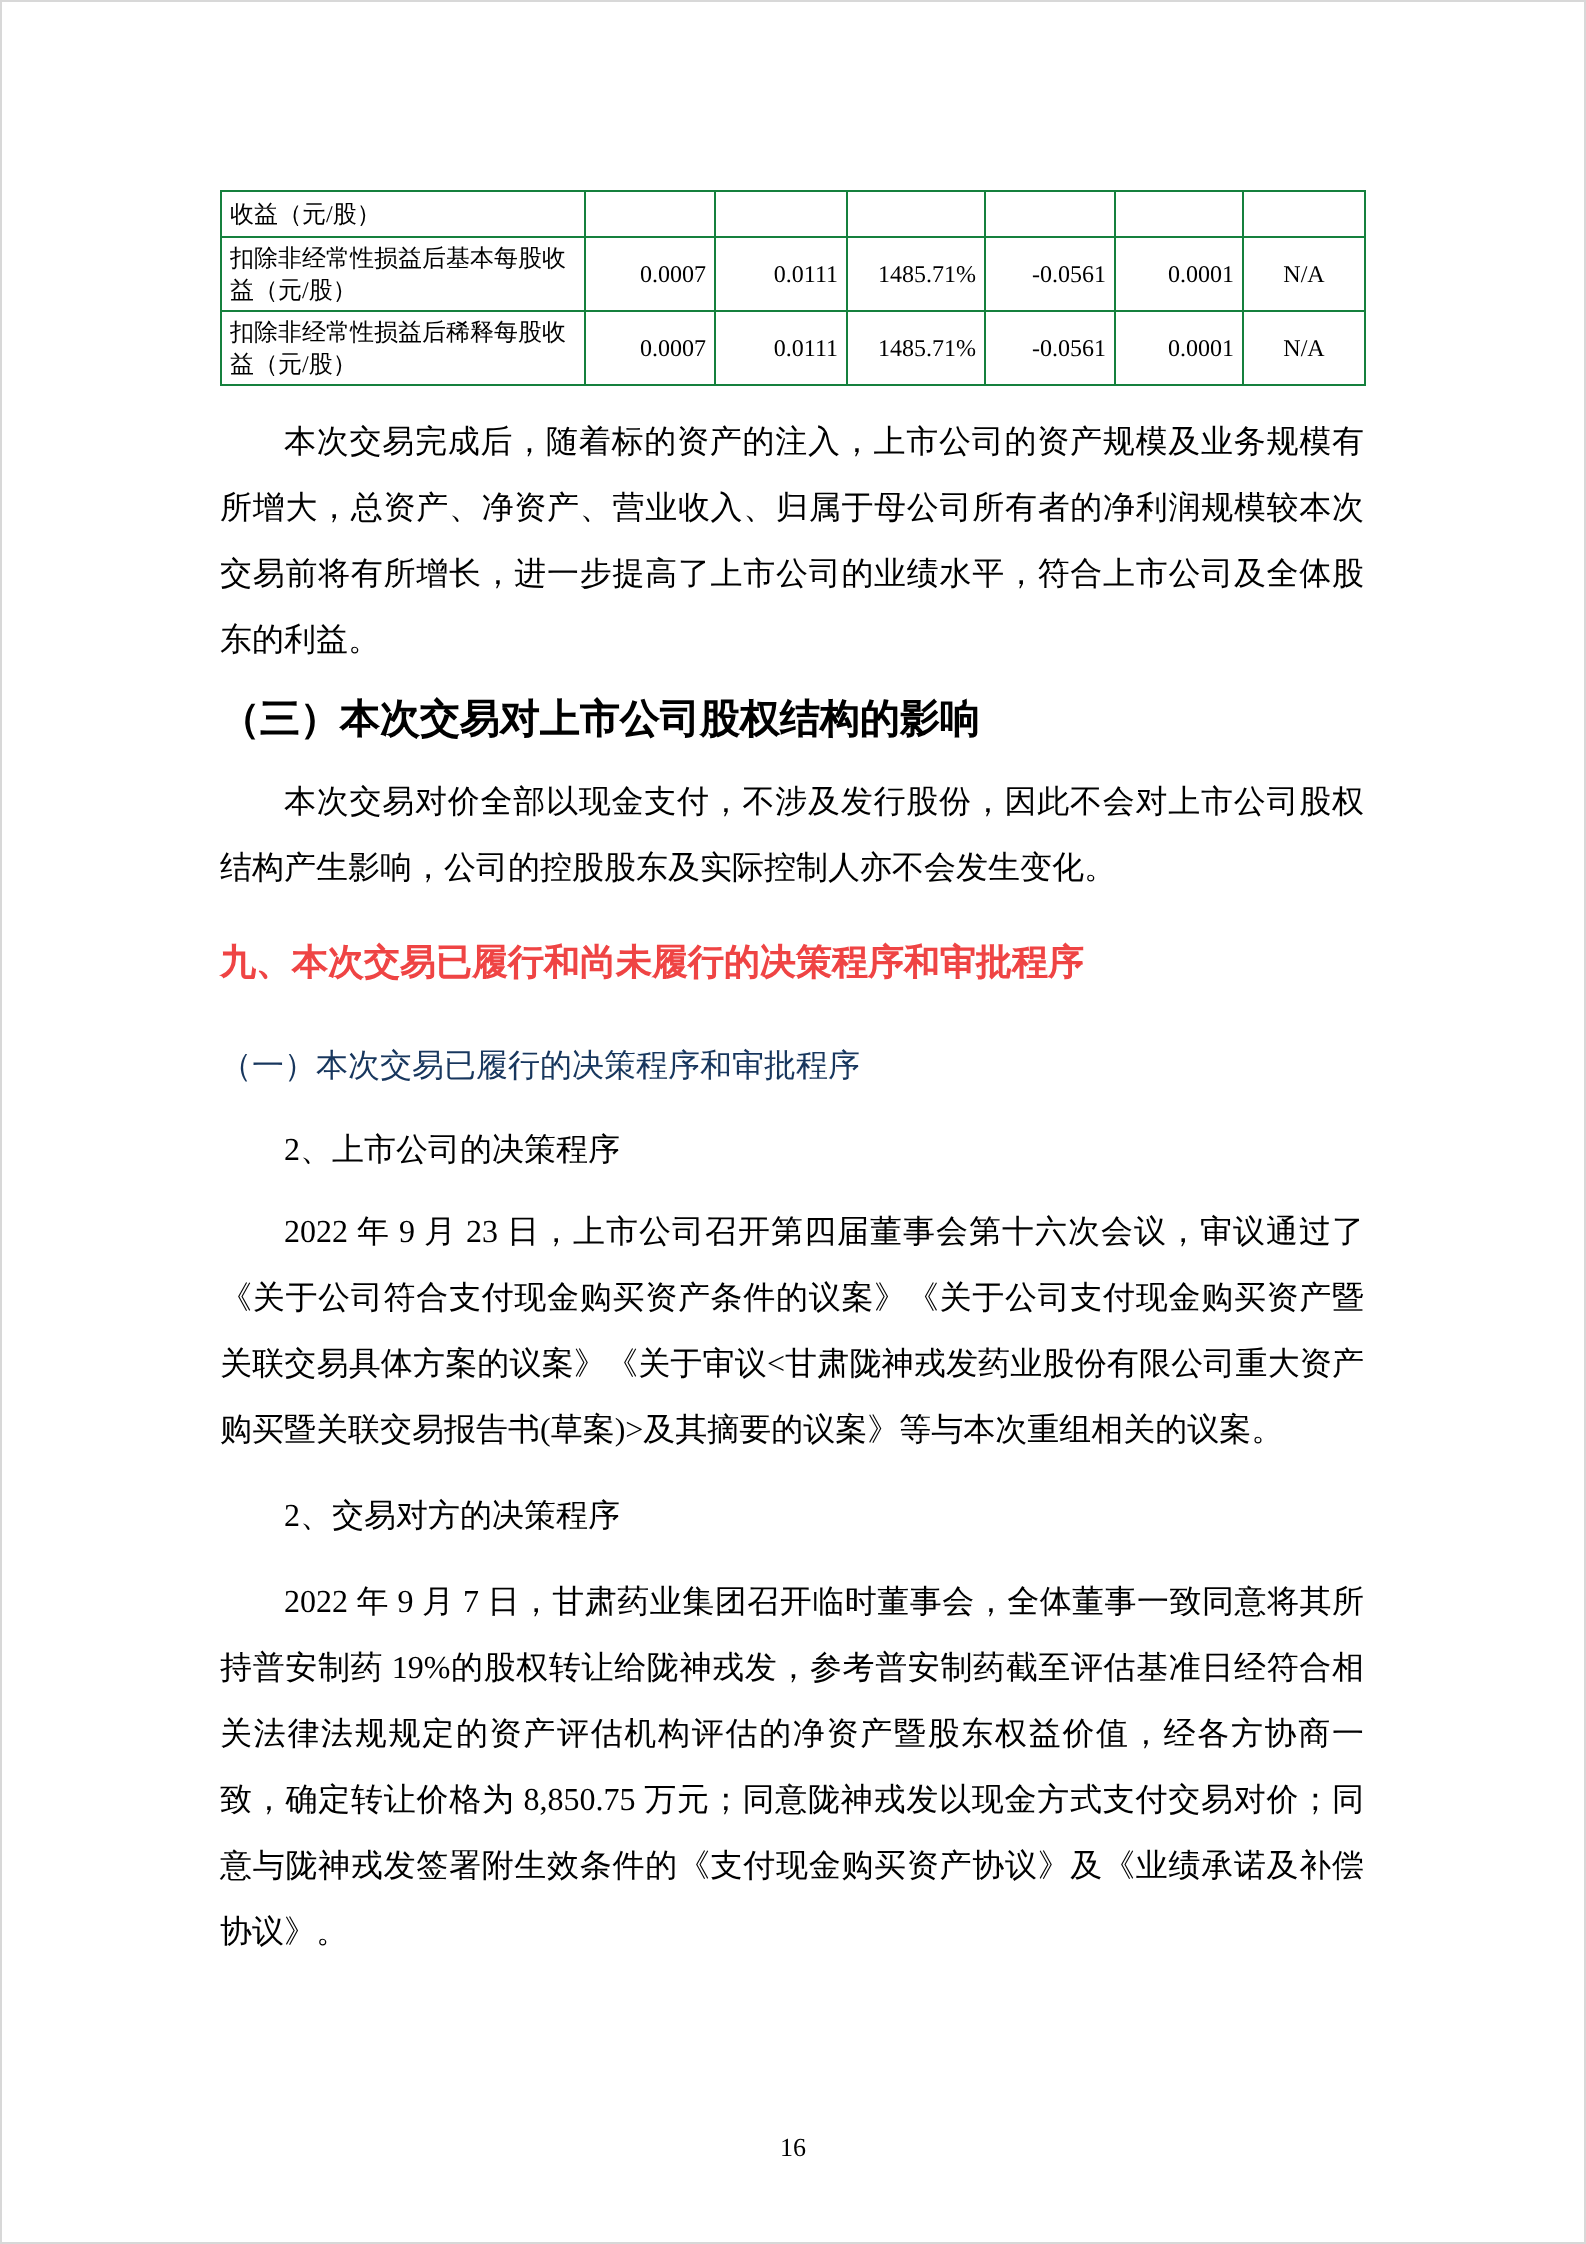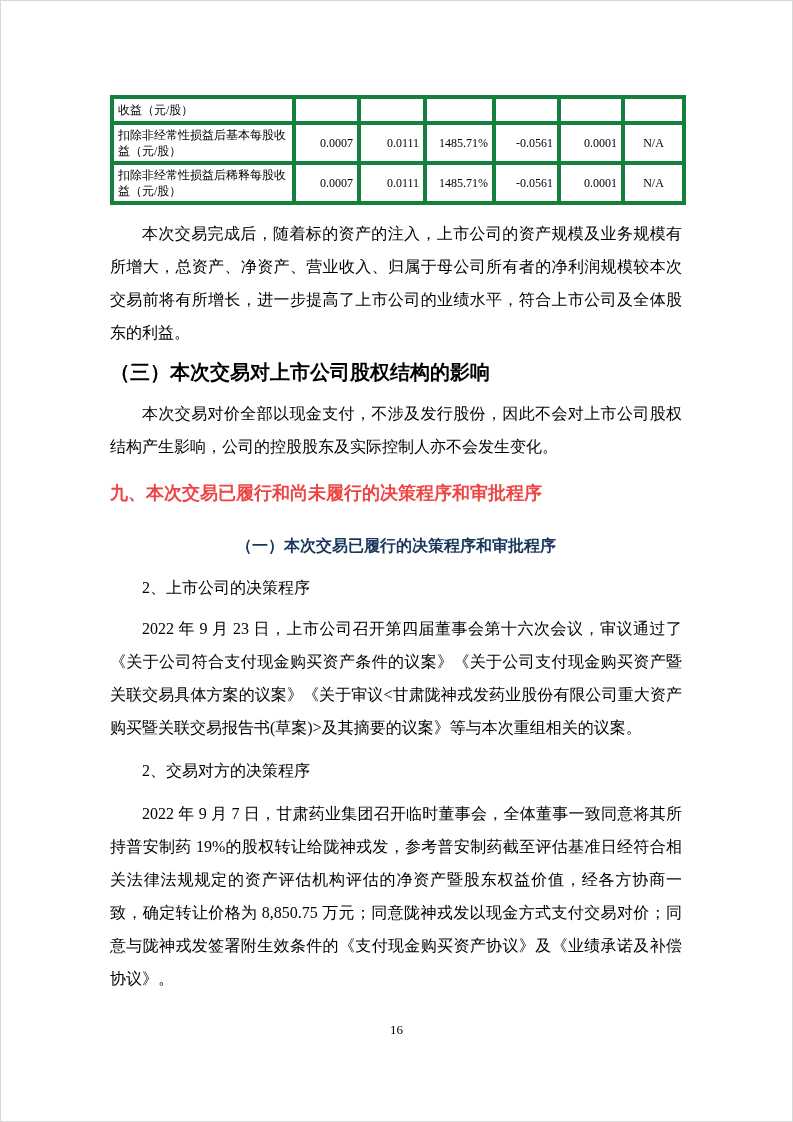--- a/index.html
+++ b/index.html
@@ -22,21 +22,21 @@
   }
   
   table.fin {
     border-collapse: collapse;
     table-layout: fixed;
     width: 572px;
     font-size: 12px;
     line-height: 16px;
   }
   table.fin td {
-    border: 4px solid #15803d;
+    border: 1px solid #15803d;
     vertical-align: middle;
     padding: 2px 4px;
     overflow: hidden;
   }
   td.label   { text-align: left;  padding-left: 6px; }
   td.num     { text-align: right; padding-right: 6px; }
   td.na      { text-align: center; }
   tr.single td { height: 18px; }
   tr.double td.label { height: 32px; }
   
@@ -61,35 +61,34 @@
     margin: 16px 0 0 0;
     font-family: "Liberation Sans", "DejaVu Sans", sans-serif;
     font-weight: bold;
     font-size: 18px;
     line-height: 28px;
     color: #ef4444;
   }
   .h-l2 {
     margin: 26px 0 0 0;
     font-family: "Liberation Sans", "DejaVu Sans", sans-serif;
-    font-weight: bold;
+    font-weight: normal;
     font-size: 16px;
     line-height: 26px;
     color: #17365D;
-    text-align: center;
   }
   .item-title { margin-top: 12px; }
   .p-item1 { margin-top: 8px; }
   .item-title-2 { margin-top: 10px; }
   .p-item2 { margin-top: 10px; }
   
   .page-number {
     position: absolute;
     left: 0;
-    top: 1022px;
+    top: 1066px;
     width: 100%;
     text-align: center;
     font-size: 13px;
     line-height: 16px;
   }
 </style>
 </head>
 <body>
 
 <div class="page">

